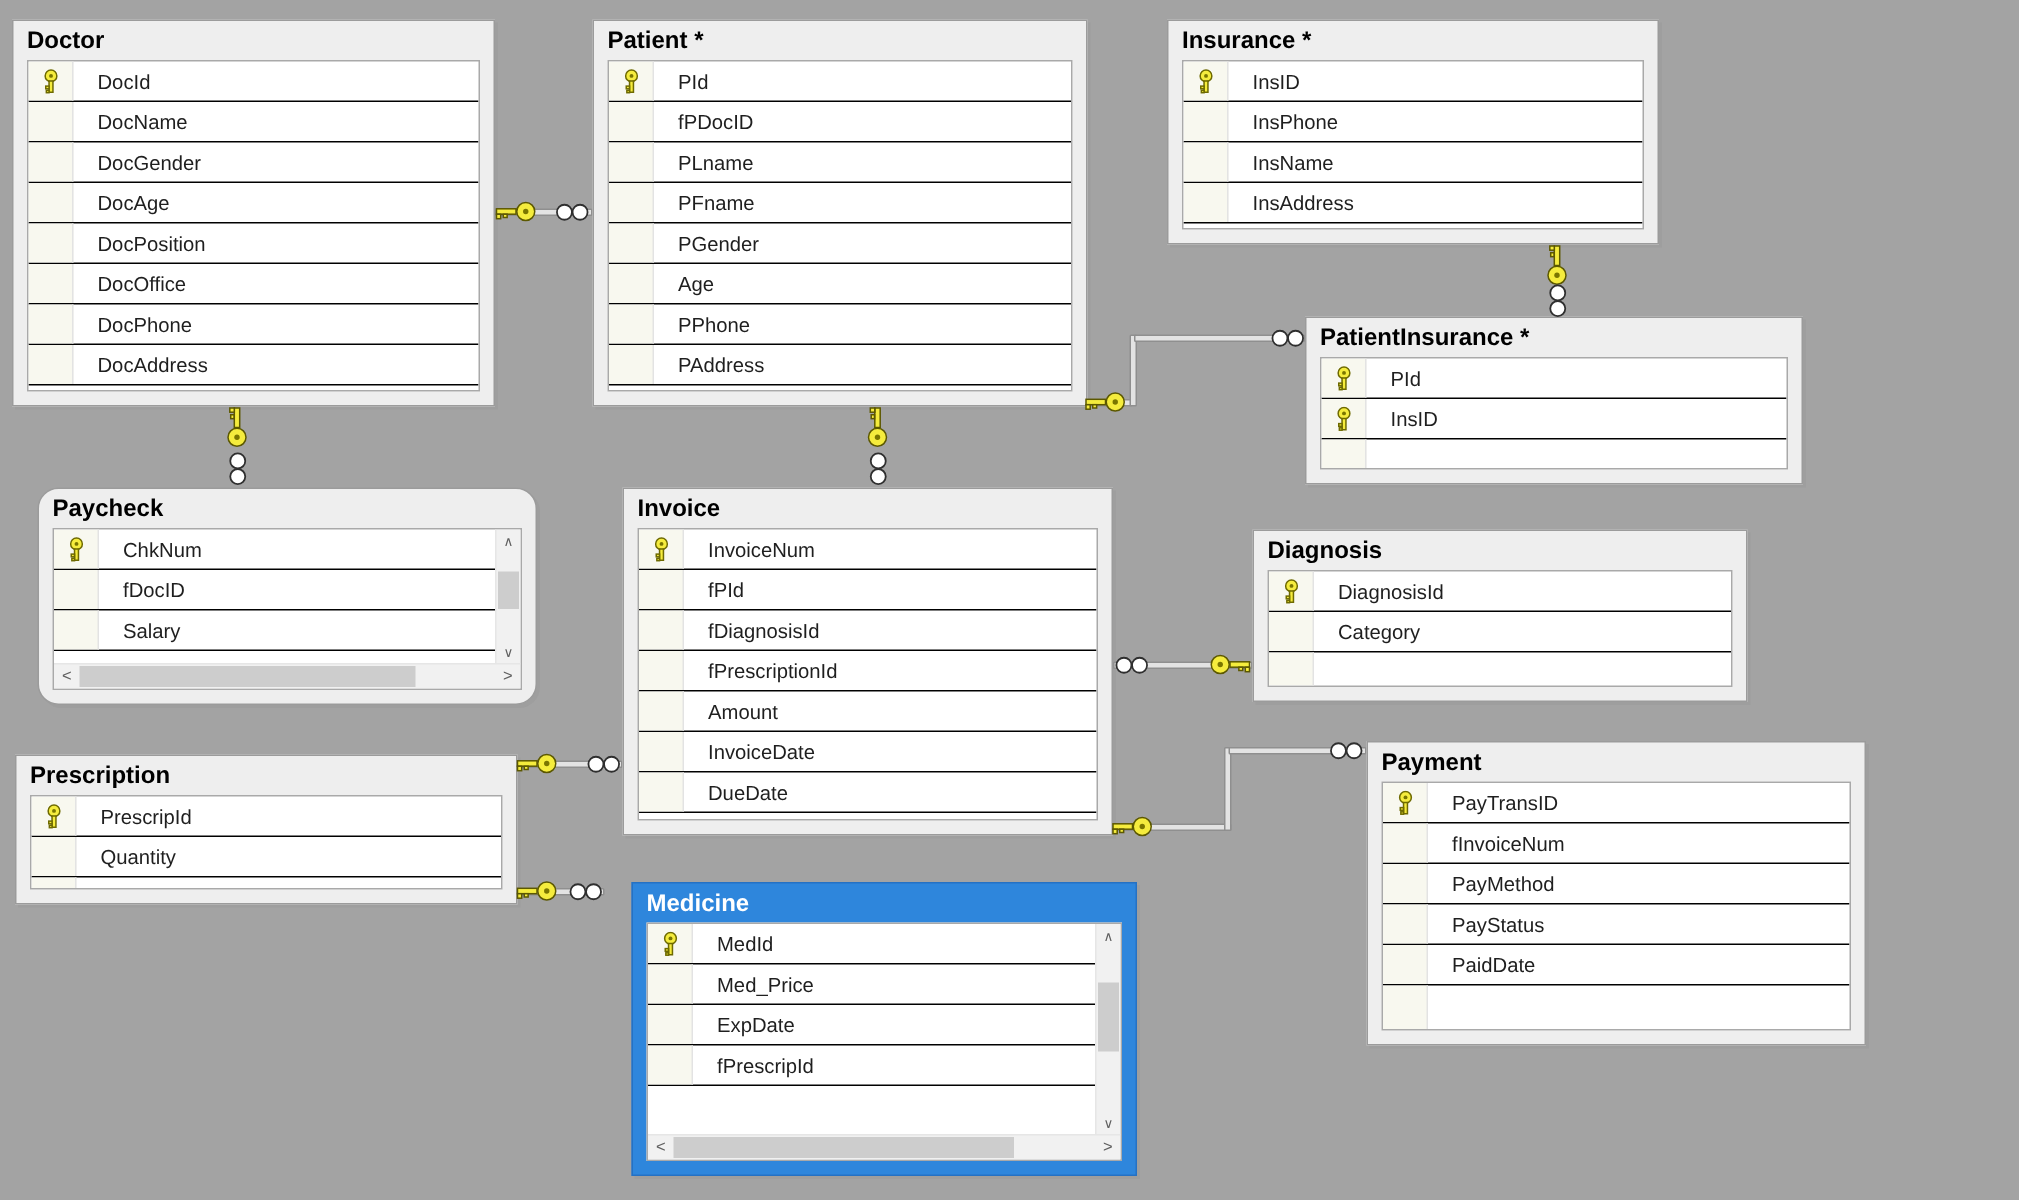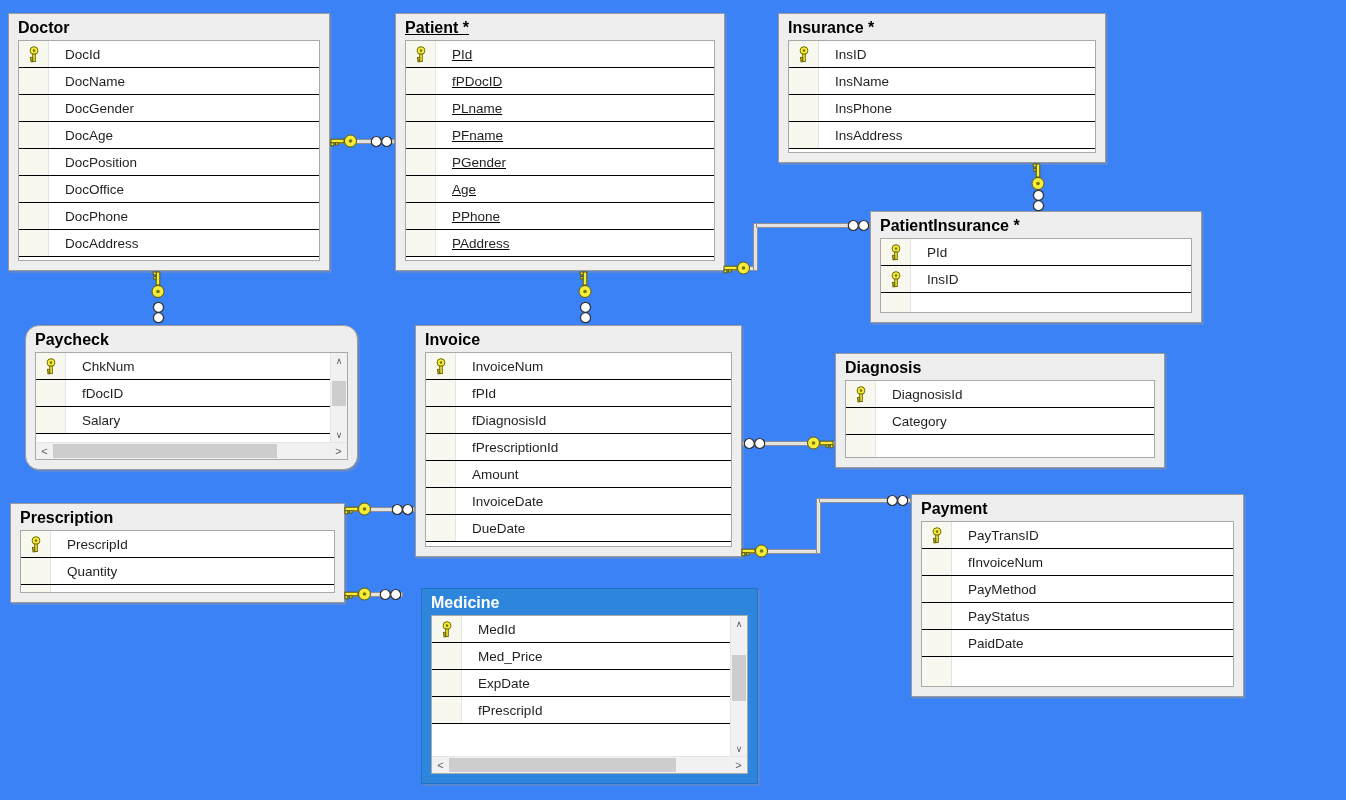--- a/index.html
+++ b/index.html
@@ -1,17 +1,17 @@
 <!DOCTYPE html>
 <html><head>
 <meta charset="utf-8">
 <style>
   html,body{margin:0;padding:0;background:#ffffff;}
   body{width:1346px;height:800px;overflow:hidden;font-family:"Liberation Sans",sans-serif;}
-  #canvas{position:relative;width:1346px;height:800px;background:#3b82f6;}
+  #canvas{position:relative;width:1346px;height:800px;background:#a3a3a3;}
 
   
   .seg{position:absolute;background:#e3e3e3;border:1px solid #8f8f8f;box-sizing:border-box;z-index:2;border-radius:1px;}
   .glyph{position:absolute;z-index:4;line-height:0;}
 
   
   .tbl{position:absolute;display:flex;flex-direction:column;background:#eeeeee;
        border:1px solid #9b9b9b;box-sizing:border-box;z-index:3;
        box-shadow:2px 2px 0 rgba(150,150,150,0.35);}
   .tbl.selected{background:#2e86dc;border-color:#2471c4;}
@@ -98,21 +98,21 @@
             <div class="keycell"></div>
             <div class="colname">DocPhone</div>
           </div>
           <div class="row">
             <div class="keycell"></div>
             <div class="colname">DocAddress</div>
           </div>
         </div>
       </div>
     </div>
-    <div class="tbl" style="left: 395px; top: 13px; width: 330px; height: 258px; text-decoration: underline;">
+    <div class="tbl" style="left: 395px; top: 13px; width: 330px; height: 258px;">
       <div class="tbl-title">Patient *</div>
       <div class="tbl-panel">
         <div class="rows">
           <div class="row">
             <div class="keycell">
               <svg width="12" height="17" viewBox="0 0 12 17">
                 <g stroke="#6e6a00" stroke-width="1" fill="#f5ec3d">
                   <circle cx="6" cy="4.6" r="3.9"></circle>
                   <rect x="4.7" y="8" width="2.6" height="7.5"></rect>
                   <rect x="2.5" y="11.4" width="2.2" height="1.8"></rect>
@@ -167,25 +167,25 @@
                   <rect x="2.5" y="11.4" width="2.2" height="1.8"></rect>
                   <rect x="2.9" y="14.2" width="1.8" height="1.6"></rect>
                 </g>
                 <circle cx="6" cy="4.6" r="1.3" fill="#7a7600"></circle>
               </svg>
             </div>
             <div class="colname">InsID</div>
           </div>
           <div class="row">
             <div class="keycell"></div>
+            <div class="colname">InsPhone</div>
+          </div>
+          <div class="row">
+            <div class="keycell"></div>
             <div class="colname">InsName</div>
-          </div>
-          <div class="row">
-            <div class="keycell"></div>
-            <div class="colname">InsPhone</div>
           </div>
           <div class="row">
             <div class="keycell"></div>
             <div class="colname">InsAddress</div>
           </div>
         </div>
       </div>
     </div>
     <div class="tbl" style="left: 870px; top: 211px; width: 332px; height: 112px;">
       <div class="tbl-title">PatientInsurance *</div>

